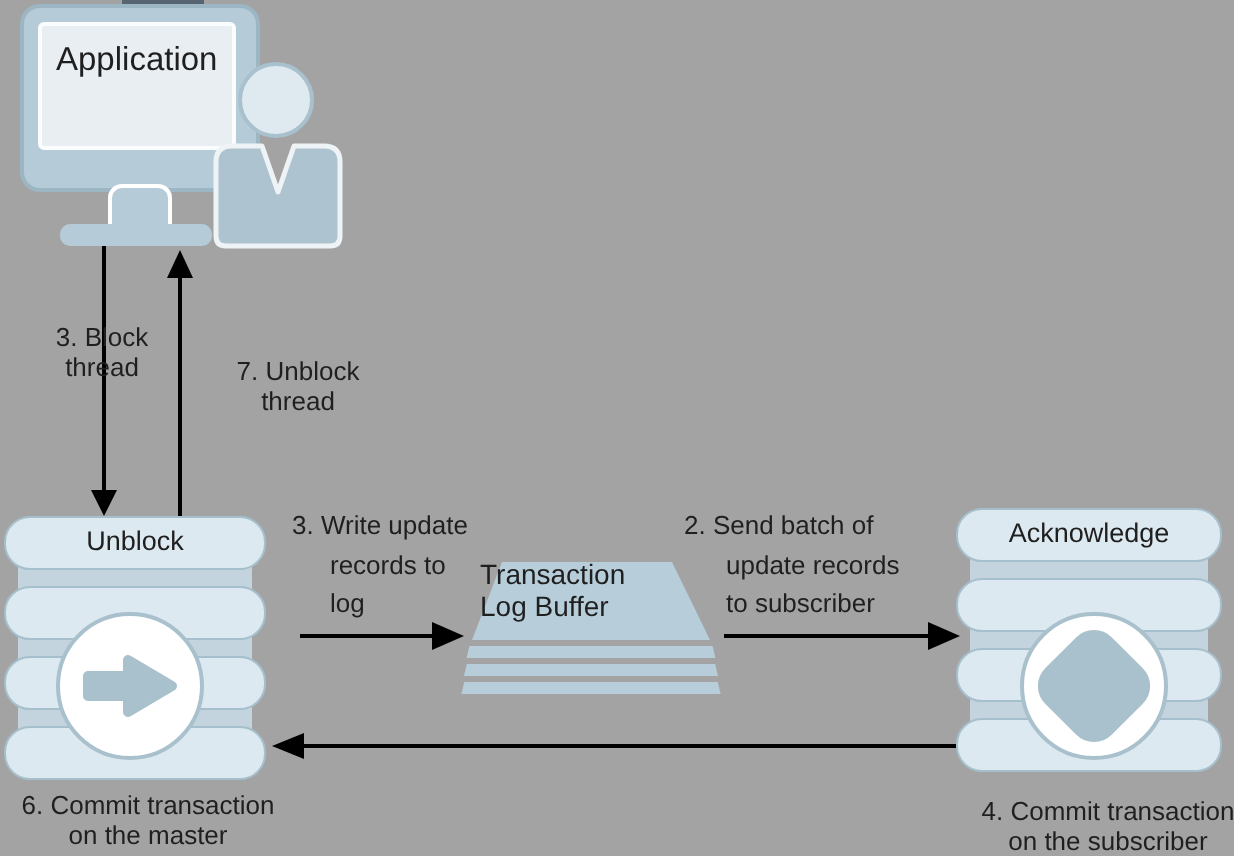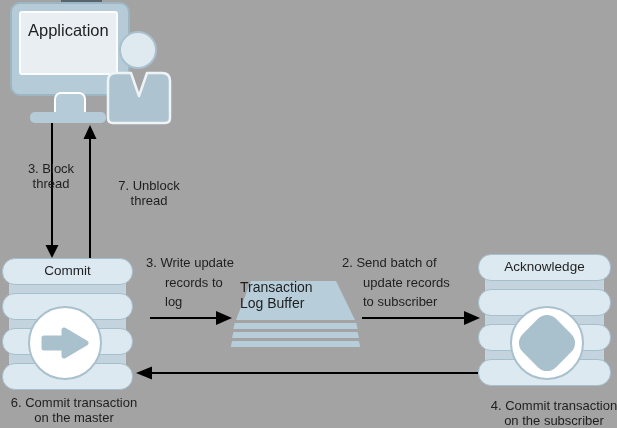--- a/index.html
+++ b/index.html
@@ -147,21 +147,21 @@
 on the subscriber</div>
 
   <div class="stack" style="left:2px;top:258px;width:131px;height:132px;">
     <div class="band" style="top:25px;"></div>
     <div class="band" style="top:60px;"></div>
     <div class="band" style="top:95px;"></div>
     <div class="disk" style="top:0;"></div>
     <div class="disk" style="top:35px;"></div>
     <div class="disk" style="top:70px;"></div>
     <div class="disk" style="top:105px;"></div>
-    <div class="db-label" style="top:5px;">Commit</div>
+    <div class="db-label" style="top:5px;">Unblock</div>
     <div class="db-circle" style="left:26px;top:48px;">
       <svg width="50" height="36" viewBox="0 0 50 36">
         <path class="icon-fill" d="M4,13 H24 V5 L46,18 L24,31 V23 H4 Z"></path>
       </svg>
     </div>
   </div>
 
   <div class="stack" style="left:478px;top:254px;width:133px;height:133px;">
     <div class="band" style="top:25px;"></div>
     <div class="band" style="top:60px;"></div>

